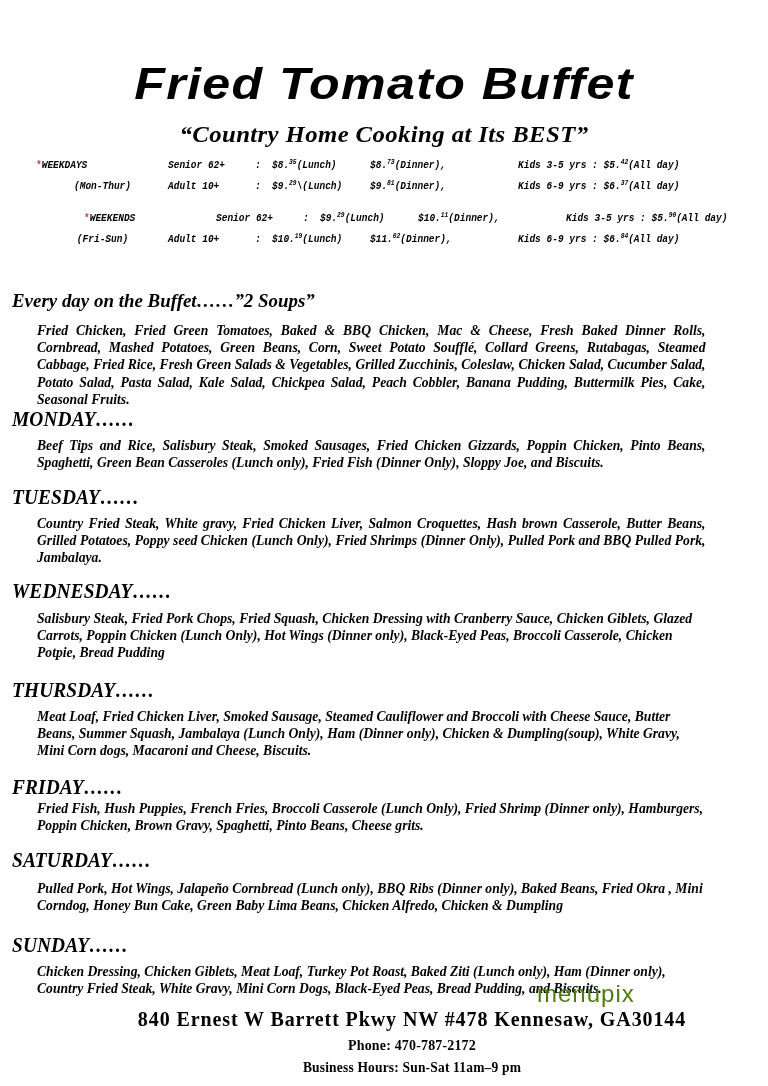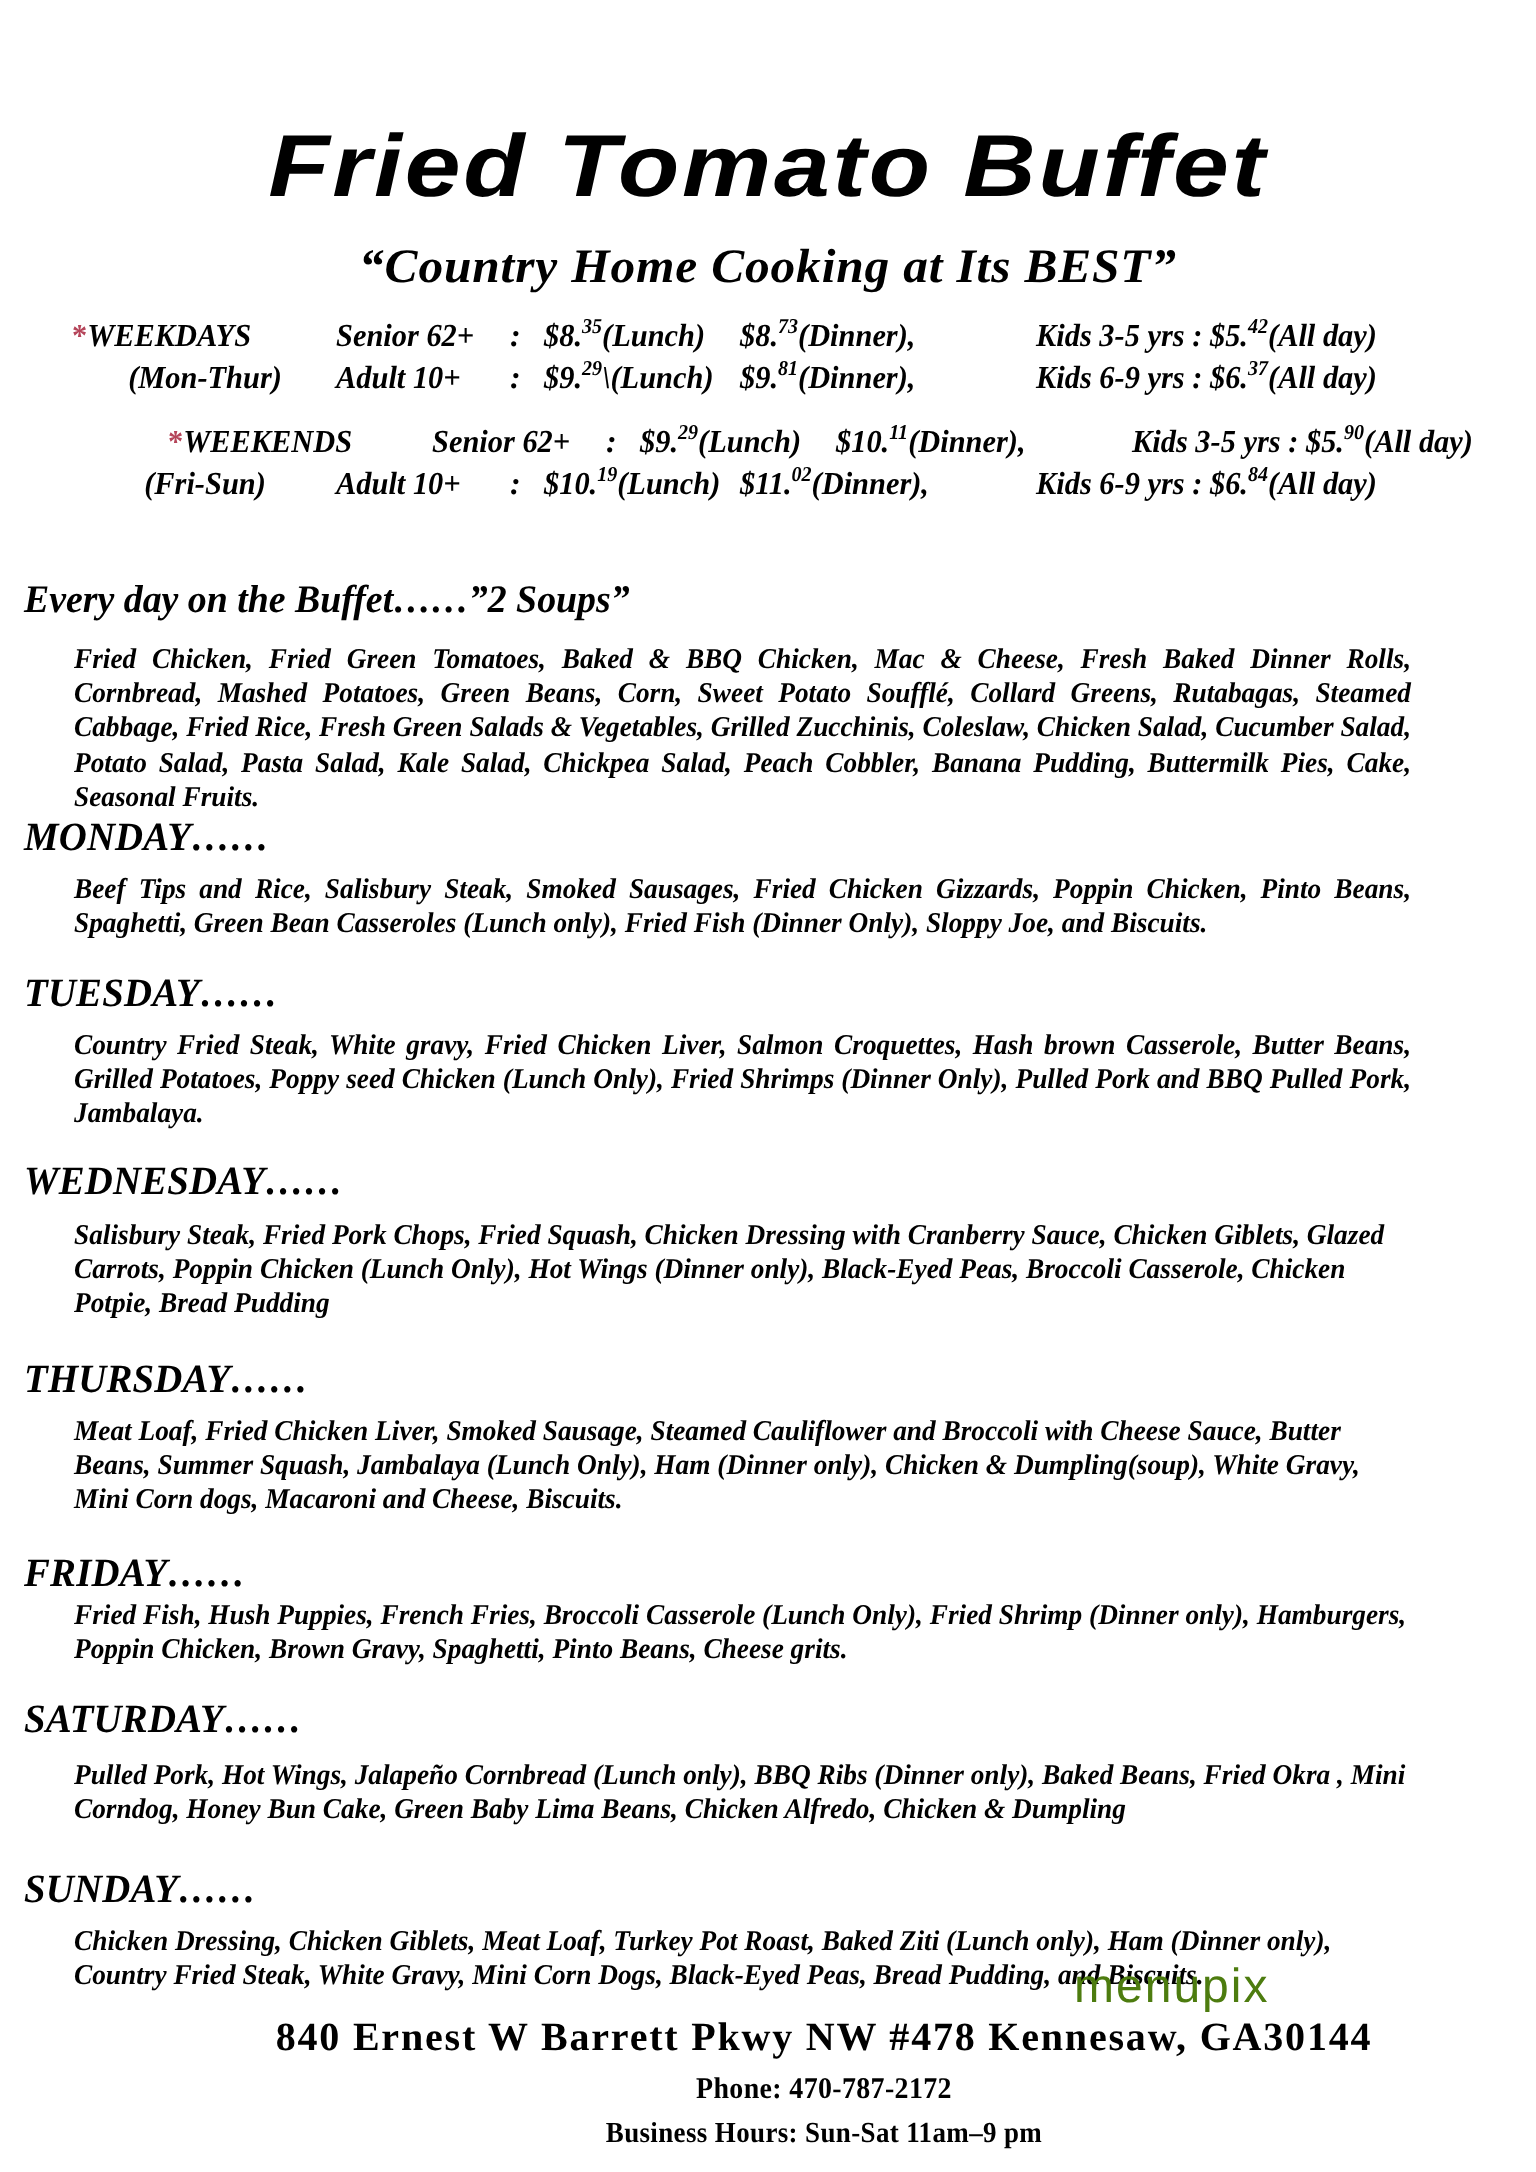--- a/index.html
+++ b/index.html
@@ -82,21 +82,22 @@
     font-size: 12.5px;
   }
 
   
   .price-block {
     position: relative;
     margin-top: 12px;
     height: 96px;
     font-style: italic;
     font-weight: bold;
-    font-size: 16px;
+    font-size: 10px;
+    font-family: Liberation Mono, monospace;
   }
   .price-row {
     position: absolute;
     left: 0;
     width: 768px;
     height: 21px;
     white-space: nowrap;
   }
   .pr-0 { top: 0px; }
   .pr-1 { top: 21px; }

